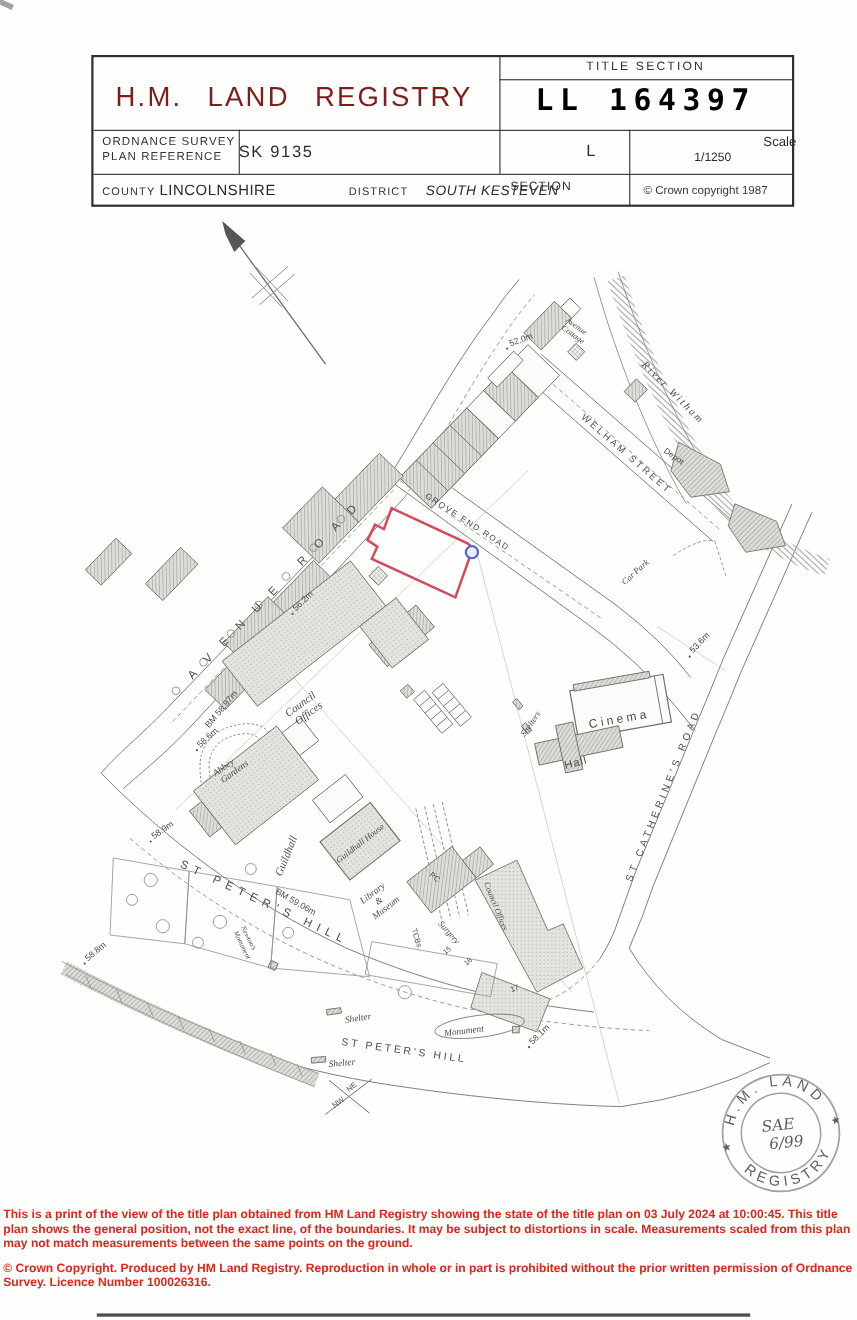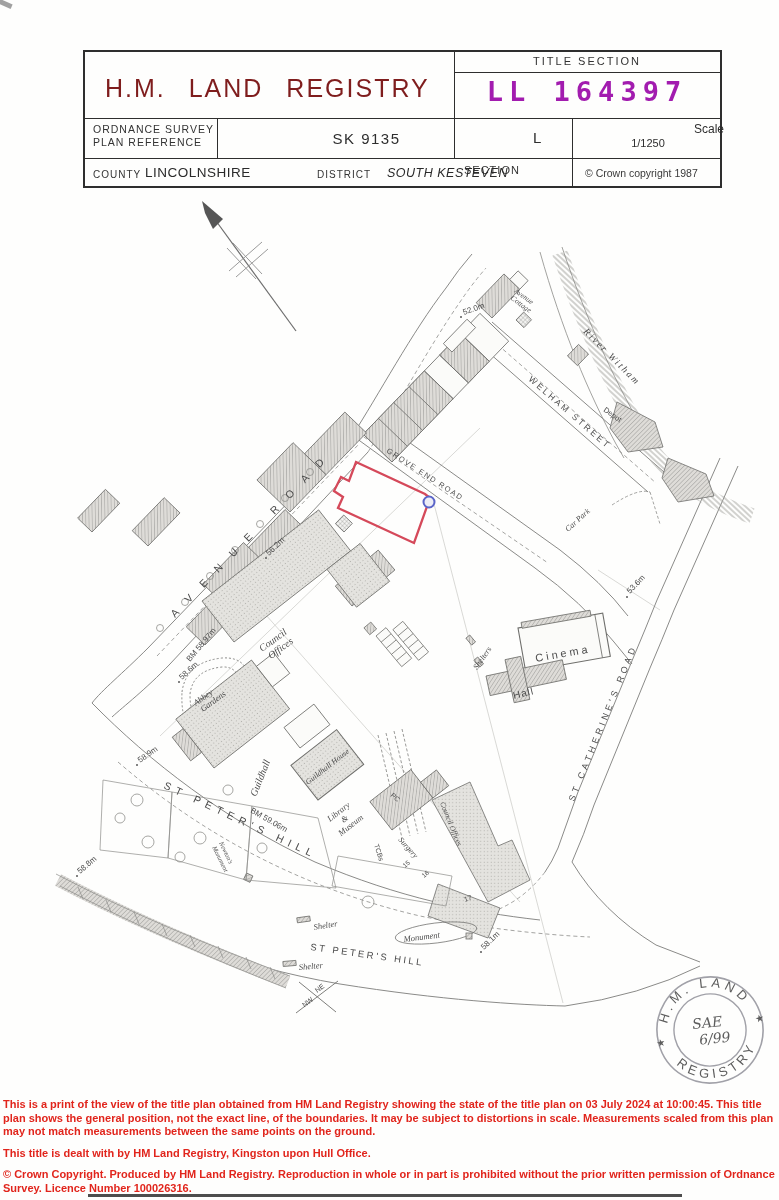--- a/index.html
+++ b/index.html
@@ -7,23 +7,23 @@
         font-family:"Liberation Sans",sans-serif;}
   .corner-mark{position:absolute;left:-2px;top:-2px;width:16px;height:5px;background:#8a8a8a;
         transform:rotate(24deg);transform-origin:left top;opacity:.8;}
   
   .hdr{position:absolute;left:83px;top:50px;width:639px;height:138px;border:2px solid #2e2e2e;box-sizing:border-box;}
   .hline{position:absolute;left:0;height:0;border-top:1.6px solid #2e2e2e;}
   .vline{position:absolute;top:0;width:0;border-left:1.6px solid #2e2e2e;}
   .org{position:absolute;left:20px;top:22px;font-size:25px;color:#7f1d1d;letter-spacing:2px;word-spacing:14px;}
   .tn-label{position:absolute;left:369px;top:3px;width:266px;text-align:center;font-size:11px;color:#333;letter-spacing:2px;}
   .tn-value{position:absolute;left:369px;top:24px;width:266px;text-align:center;
-      font-family:"DejaVu Sans Mono",monospace;font-weight:bold;font-size:27px;color:#a21caf;letter-spacing:6px;}
+      font-family:"DejaVu Sans Mono",monospace;font-weight:bold;font-size:27px;color:#000000;letter-spacing:6px;}
   .os-label{position:absolute;left:8px;top:71px;font-size:10.5px;color:#333;line-height:13px;letter-spacing:1px;}
-  .os-value{position:absolute;left:132px;top:78px;width:237px;text-align:center;font-size:15px;color:#2e2e2e;letter-spacing:1.5px;padding-left:31px;}
+  .os-value{position:absolute;left:132px;top:78px;width:237px;font-size:15px;color:#2e2e2e;letter-spacing:1.5px;}
   .sec-label{position:absolute;left:379px;top:80px;font-size:11px;color:#333;letter-spacing:1px;margin-top:32px;}
   .sec-value{position:absolute;left:448px;top:77px;font-size:15px;color:#2e2e2e;}
   .scale-label{position:absolute;left:487px;top:70px;width:152px;text-align:right;font-size:12px;color:#2e2e2e;}
   .scale-value{position:absolute;left:487px;top:85px;width:152px;text-align:center;font-size:11px;color:#2e2e2e;}
   .county-label{position:absolute;left:8px;top:117px;font-size:10px;color:#333;letter-spacing:1px;}
   .county-value{position:absolute;left:60px;top:113px;font-size:13.5px;color:#2a2a2a;letter-spacing:.5px;}
   .district-label{position:absolute;left:232px;top:117px;font-size:10px;color:#333;letter-spacing:1px;}
   .district-value{position:absolute;left:302px;top:114px;font-size:12.5px;color:#2a2a2a;letter-spacing:.5px;font-style:italic;}
   .copyright{position:absolute;left:500px;top:115px;font-size:10.5px;color:#3a3a3a;}
   
@@ -411,17 +411,16 @@
       <text class="stamp-text"><textPath href="#arcBot" startOffset="50%" text-anchor="middle">REGISTRY</textPath></text>
       <text class="stamp-star" x="659" y="1034" text-anchor="middle">★</text>
       <text class="stamp-star" x="761" y="1034" text-anchor="middle">★</text>
       <text class="stamp-hand" x="708" y="1027" text-anchor="middle" transform="rotate(8 708 1030)">SAE</text>
       <text class="stamp-hand" x="712" y="1044" text-anchor="middle" transform="rotate(8 712 1044)">6/99</text>
     </g>
   </svg>
 
   <div class="footer">
     <p>This is a print of the view of the title plan obtained from HM Land Registry showing the state of the title plan on 03 July 2024 at 10:00:45. This title plan shows the general position, not the exact line, of the boundaries. It may be subject to distortions in scale. Measurements scaled from this plan may not match measurements between the same points on the ground.</p>
-    <p>This title is dealt with by HM Land Registry, Kingston upon Hull Office.</p>
     <p>© Crown Copyright. Produced by HM Land Registry.  Reproduction in whole or in part is prohibited without the prior written permission of Ordnance Survey. Licence Number 100026316.</p>
   </div>
   <div class="bottom-bar"></div>
 </div>
 
 </body></html>

